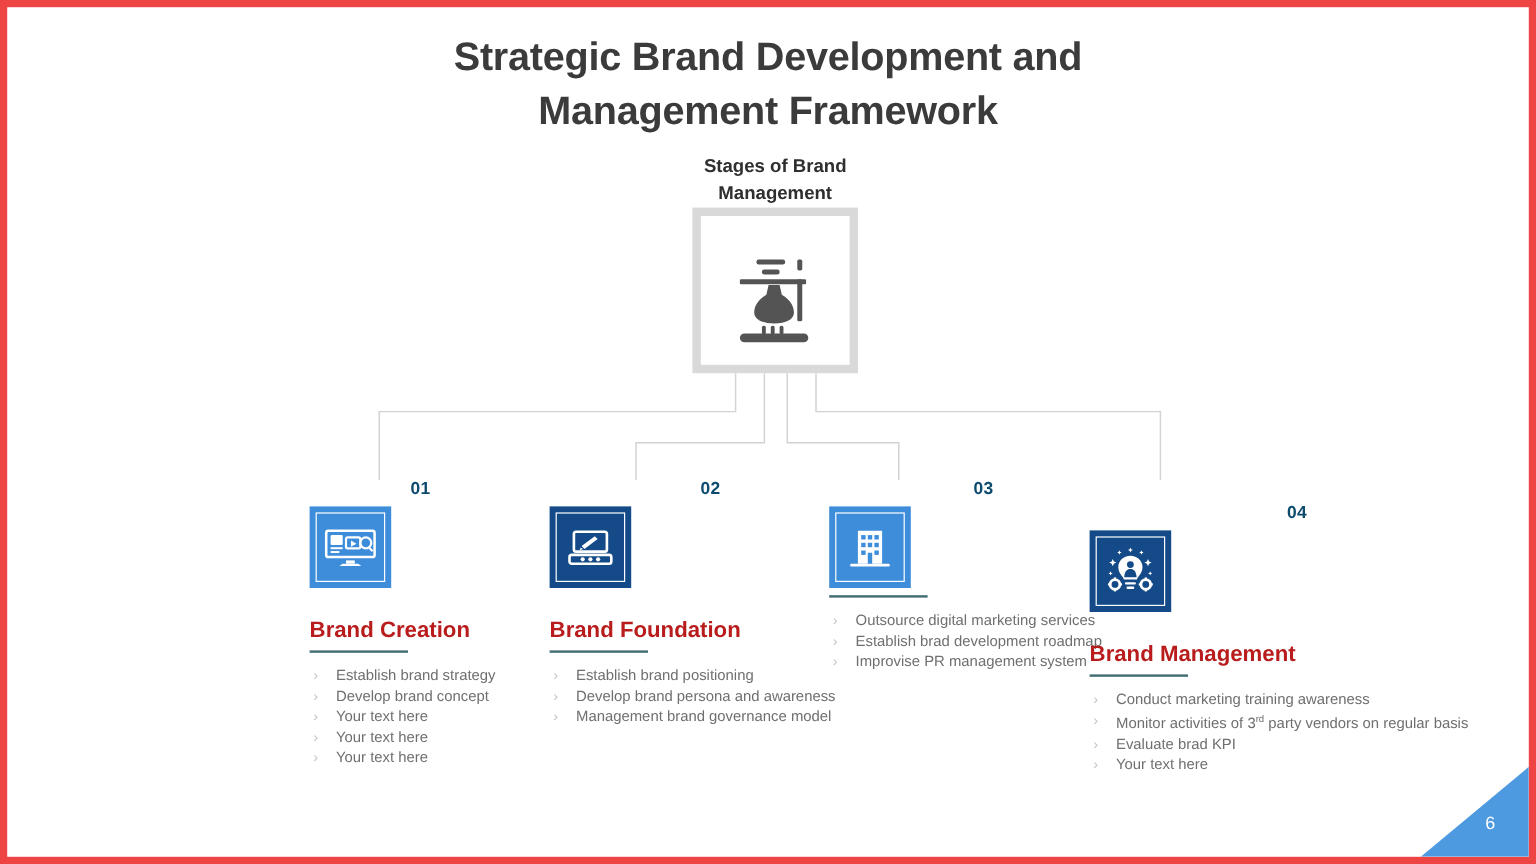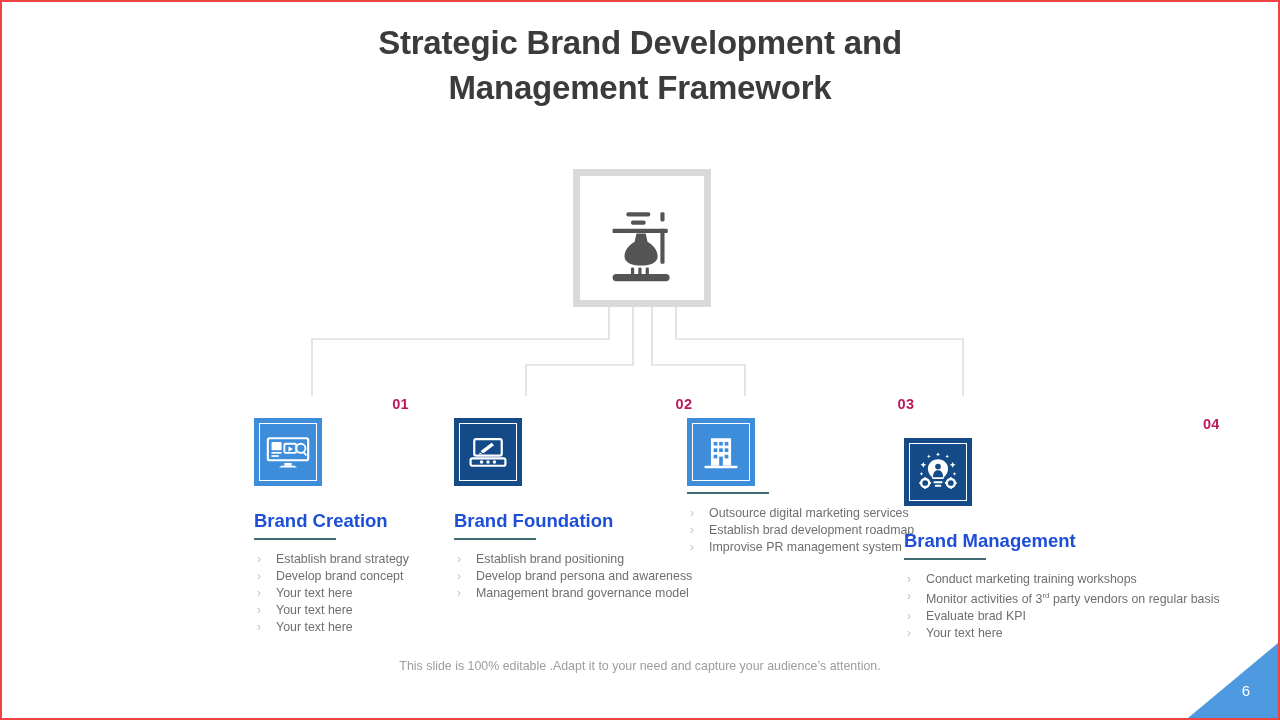--- a/index.html
+++ b/index.html
@@ -6,21 +6,21 @@
   body{
     width:1280px;height:720px;
     background:#ffffff;
     font-family:"Liberation Sans", sans-serif;
     overflow:hidden;
     position:relative;
   }
   .slide{
     position:absolute;inset:0;
     background:#ffffff;
-    border:2px solid #ef4444;
+    border:6px solid #ef4444;
     box-sizing:border-box;
     padding-left:36px;
   }
 
   
   .title{
     position:absolute;left:0;right:0;top:18px;
     text-align:center;
     font-size:33px;line-height:45px;
     font-weight:600;
@@ -60,22 +60,22 @@
     position:absolute;left:0;top:0;width:1280px;height:720px;
     pointer-events:none;
   }
 
   
   .col{
     position:absolute;
     top:394px;
   }
   .col-num{
-    font-size:14.5px;font-weight:bold;color:#be185d;
-    text-align:right;
+    font-size:14.5px;font-weight:bold;color:#0c4a6e;
+    text-align:center;
     margin:0 0 6px 30px;
     letter-spacing:0.3px;
   }
   .tile{
     width:68px;height:68px;
     box-sizing:border-box;
     padding:5px;
     display:flex;align-items:center;justify-content:center;
   }
   .tile-inner{
@@ -85,21 +85,21 @@
     display:flex;align-items:center;justify-content:center;
   }
   .tile svg{width:44px;height:44px;display:block;}
   .tile.blue{background:#3d8ddb;}
   .tile.navy{background:#134a87;}
 
   .col-head{
     margin-top:24px;
     font-size:18.5px;
     font-weight:bold;
-    color:#1d4ed8;
+    color:#b91c1c;
     white-space:nowrap;
   }
   .head-rule{
     margin-top:6px;
     width:82px;height:2px;
     background:#3f6b73;
   }
   .bullets{
     margin-top:11px;
     list-style:none;padding:0;margin-left:0;
@@ -149,20 +149,24 @@
 </head>
 <body>
 
 <div class="slide">
 
   <div class="title">
     <span class="ln">Strategic Brand Development and</span>
     <span class="ln">Management Framework</span>
   </div>
 
+  <div class="subtitle">
+    <span class="ln">Stages of Brand</span>
+    <span class="ln">Management</span>
+  </div>
 
   <svg class="connectors" viewBox="0 0 1280 720">
     <g stroke="#d2d2d2" stroke-width="1.2" fill="none">
 
       <path d="M607,305 L607,337 L310,337 L310,394"></path>
 
       <path d="M631,305 L631,363 L524,363 L524,394"></path>
 
       <path d="M650,305 L650,363 L743,363 L743,394"></path>
 
@@ -327,27 +331,26 @@
             <rect x="37" y="39.8" width="2" height="2.6"></rect>
             <rect x="31.6" y="35" width="2.6" height="2"></rect>
             <rect x="41.8" y="35" width="2.6" height="2"></rect>
           </g>
         </svg>
       </div>
     </div>
     <div class="col-head">Brand Management</div>
     <div class="head-rule" style="background: rgb(63, 107, 115);"></div>
     <ul class="bullets">
-      <li><span class="chev">›</span><span>Conduct marketing training workshops</span></li>
+      <li><span class="chev">›</span><span>Conduct marketing training awareness</span></li>
       <li><span class="chev">›</span><span>Monitor activities of 3<sup>rd</sup> party vendors  on regular basis</span></li>
       <li><span class="chev">›</span><span>Evaluate brad KPI</span></li>
       <li><span class="chev">›</span><span>Your text here</span></li>
     </ul>
   </div>
 
-  <div class="footer">This  slide is 100% editable  .Adapt it to your need  and capture your audience’s  attention.</div>
 
   <div class="corner">
     <div class="corner-tri" style="border-bottom-color: rgb(78, 154, 224);"></div>
     <div class="corner-num">6</div>
   </div>
 
 </div>
 
 </body></html>

